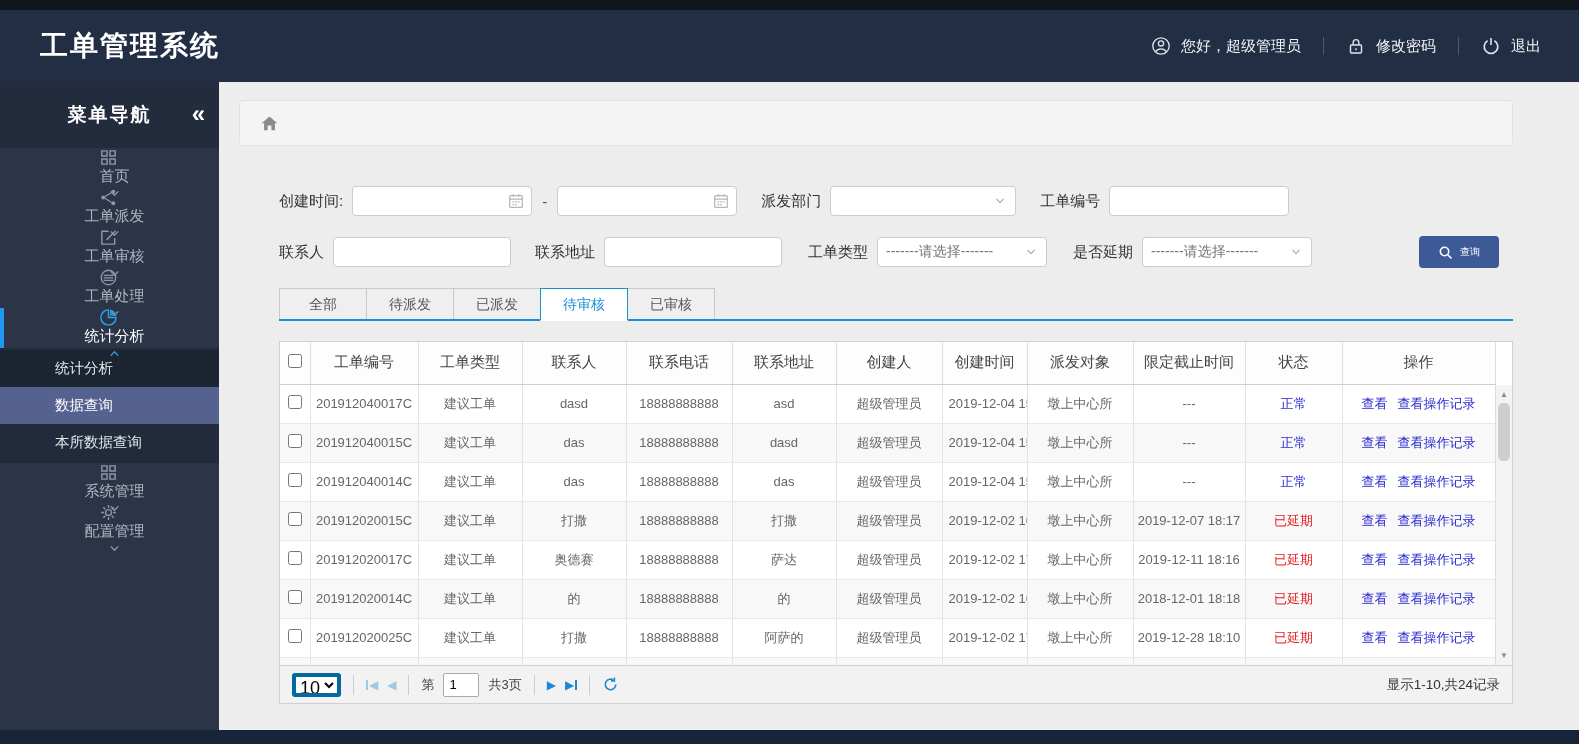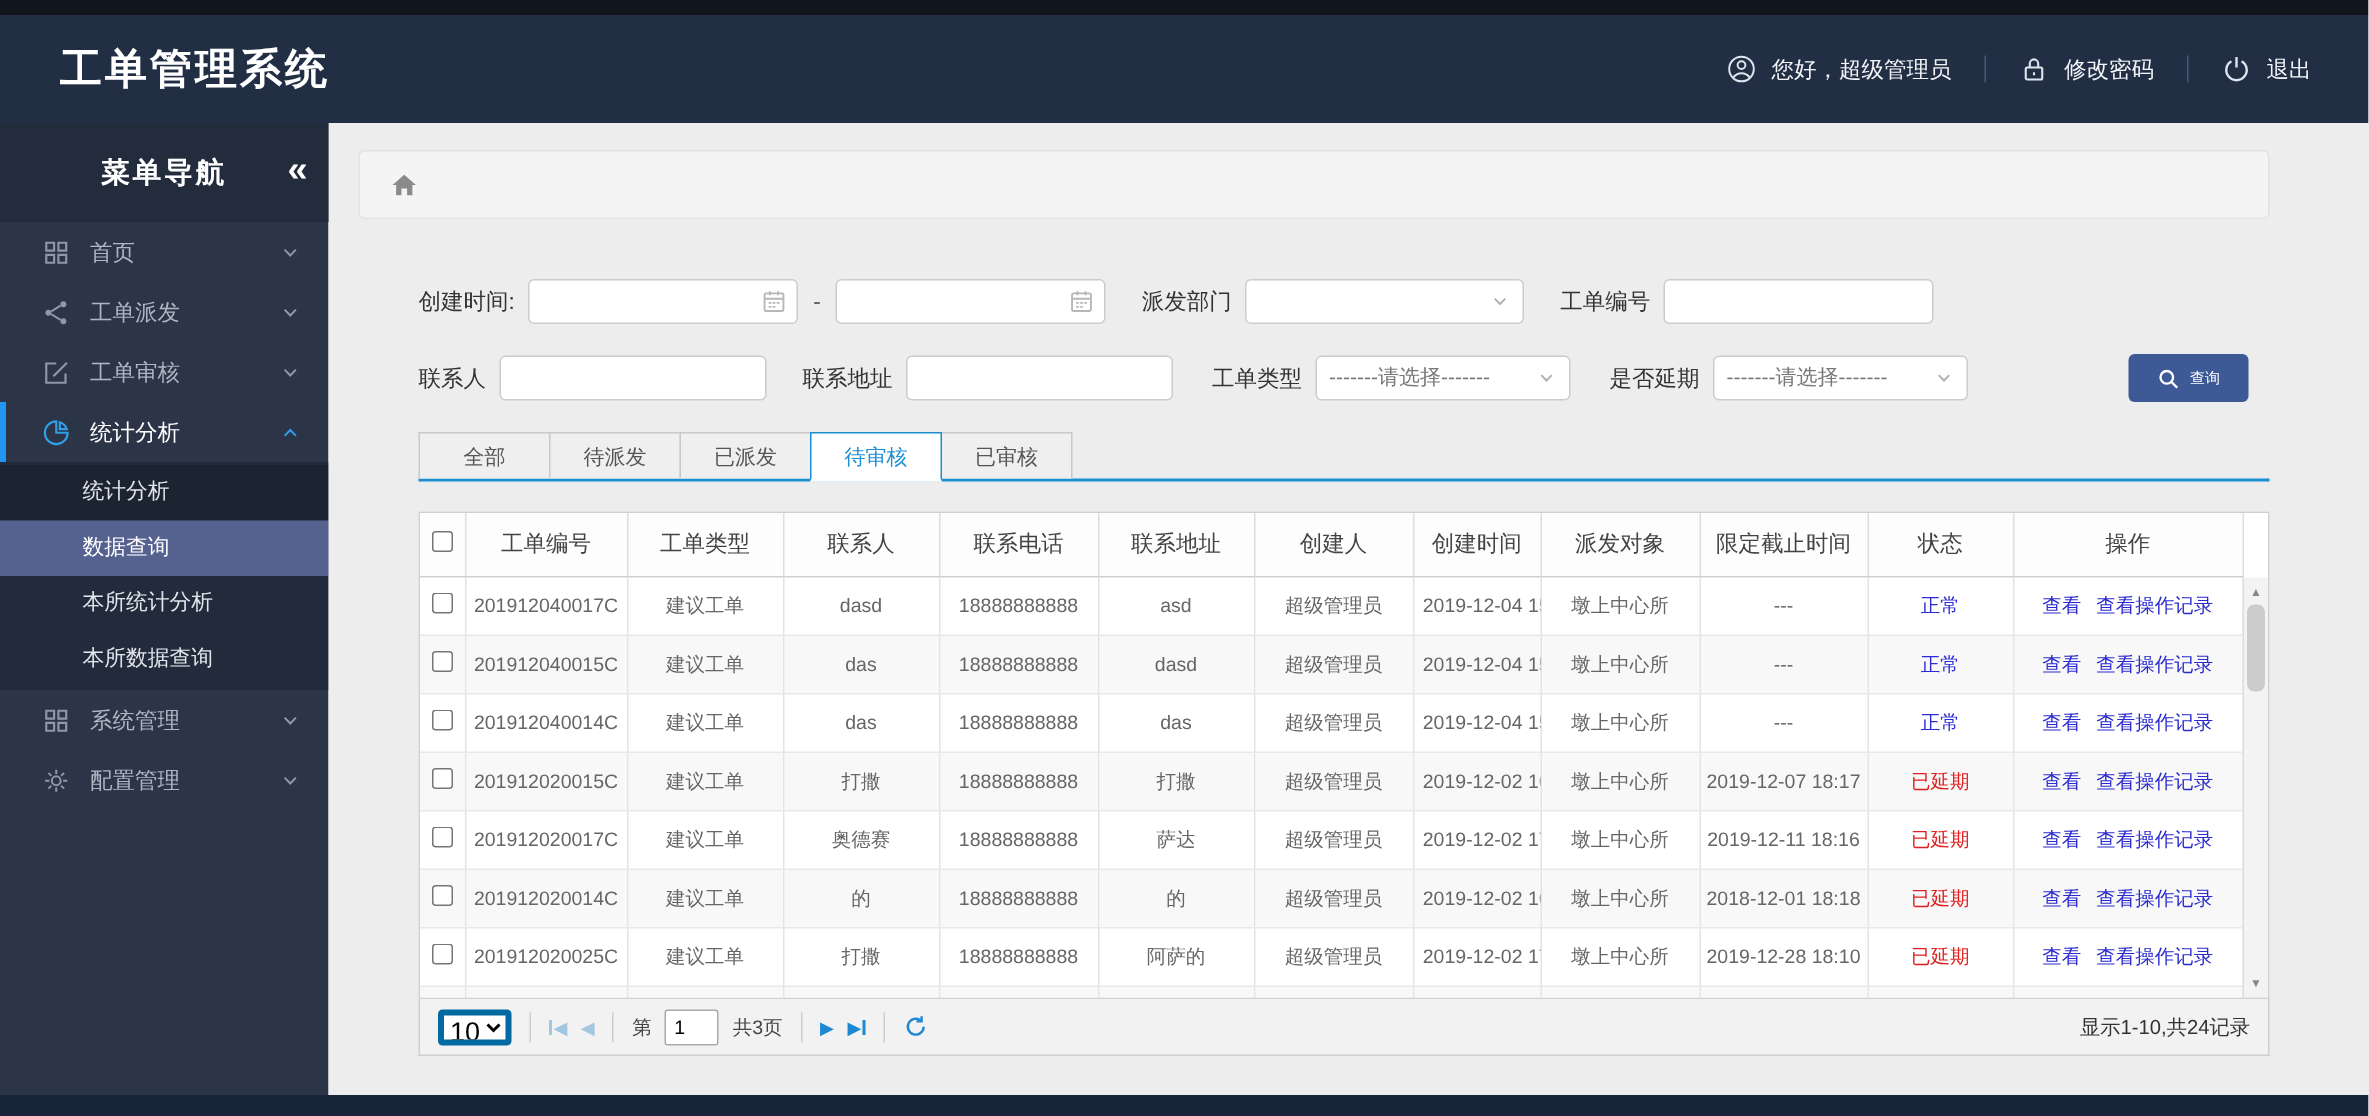--- a/index.html
+++ b/index.html
@@ -19,21 +19,21 @@
   .hdr-sep { width:1px; height:18px; background:#4a5a73; }
 
   
   .main-row { display:flex; height:648px; }
   .sidebar { width:219px; background:#2b3547; flex-shrink:0; }
   .sidebar-head { height:66px; background:#232c3d; color:#fff; position:relative;
     display:flex; align-items:center; justify-content:center; font-size:19px; font-weight:bold; letter-spacing:2px; }
   .collapse { position:absolute; right:16px; top:50%; transform:translateY(-54%);
     font-size:24px; font-weight:bold; color:#fff; cursor:pointer; letter-spacing:-2px; }
   .menu-item { height:40px; display:flex; align-items:center; padding:0 18px 0 24px;
-    color:#aeb6c2; font-size:15px; cursor:pointer; border-left:4px solid transparent; }
+    color:#aeb6c2; font-size:15px; cursor:pointer; border-left:4px solid transparent;flex-direction:column; }
   .menu-item .mi-icon { width:19px; height:19px; margin-right:13px; color:#8e98a8; }
   .menu-item .mi-label { flex:1; }
   .menu-item .mi-chev { width:15px; height:15px; color:#8e98a8; }
   .menu-item.active { border-left-color:#2196f3; color:#fff; }
   .menu-item.active .mi-icon, .menu-item.active .mi-chev { color:#2e9fe8; }
   .menu-item.active .mi-chev svg { transform:rotate(180deg); }
   .submenu { background:#222b3b; padding:2px 0; }
   .submenu-item { height:37px; line-height:37px; padding-left:55px; font-size:14.5px;
     color:#e2e6ec; cursor:pointer; }
   .submenu-item:first-child { background:#1c2432; }
@@ -200,38 +200,51 @@
               <path d="M8 12.5L17.5 3"></path>
             </svg>
           </span>
           <span class="mi-label">工单审核</span>
           <span class="icn mi-chev">
             <svg viewBox="0 0 20 20" fill="none" stroke="currentColor" stroke-width="1.8">
               <path d="M5 7.2l5 5.2 5-5.2"></path>
             </svg>
           </span>
         </div>
+        <div class="menu-item">
+          <span class="icn mi-icon">
+            <svg viewBox="0 0 20 20" fill="none" stroke="currentColor" stroke-width="1.4">
+              <circle cx="10" cy="10" r="7.6"></circle>
+              <path d="M5 7.8h10M5 10.4h10M5 13h10"></path>
+            </svg>
+          </span>
+          <span class="mi-label">工单处理</span>
+          <span class="icn mi-chev">
+            <svg viewBox="0 0 20 20" fill="none" stroke="currentColor" stroke-width="1.8">
+              <path d="M5 7.2l5 5.2 5-5.2"></path>
+            </svg>
+          </span>
+        </div>
         <div class="menu-item active">
           <span class="icn mi-icon">
             <svg viewBox="0 0 20 20" fill="none" stroke="currentColor" stroke-width="1.5">
               <path d="M10 10V2a8 8 0 1 0 8 8z"></path>
               <path d="M12.5 7.5V2.6a7.6 7.6 0 0 1 4.9 4.9z"></path>
             </svg>
           </span>
           <span class="mi-label">统计分析</span>
           <span class="icn mi-chev">
             <svg viewBox="0 0 20 20" fill="none" stroke="currentColor" stroke-width="1.8">
               <path d="M5 7.2l5 5.2 5-5.2"></path>
             </svg>
           </span>
         </div>
         <div class="submenu">
           <div class="submenu-item">统计分析</div>
           <div class="submenu-item active">数据查询</div>
-          <div class="submenu-item">本所统计分析</div>
           <div class="submenu-item">本所数据查询</div>
         </div>
         <div class="menu-item">
           <span class="icn mi-icon">
             <svg viewBox="0 0 20 20" fill="none" stroke="currentColor" stroke-width="1.5">
               <path d="M3 3h5.5v5.5H3zM11.5 3H17v5.5h-5.5zM3 11.5h5.5V17H3zM11.5 11.5H17V17h-5.5z"></path>
             </svg>
           </span>
           <span class="mi-label">系统管理</span>
           <span class="icn mi-chev">

